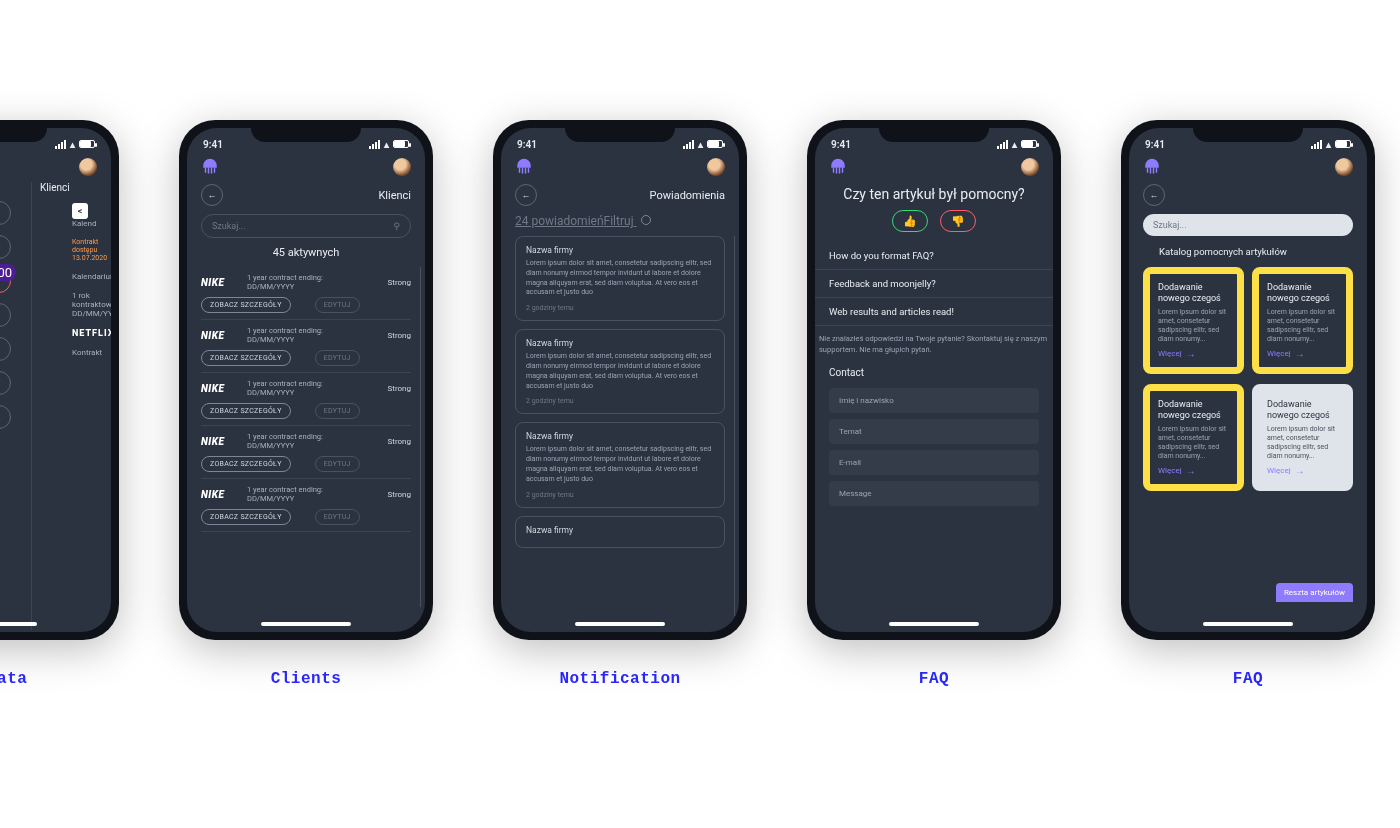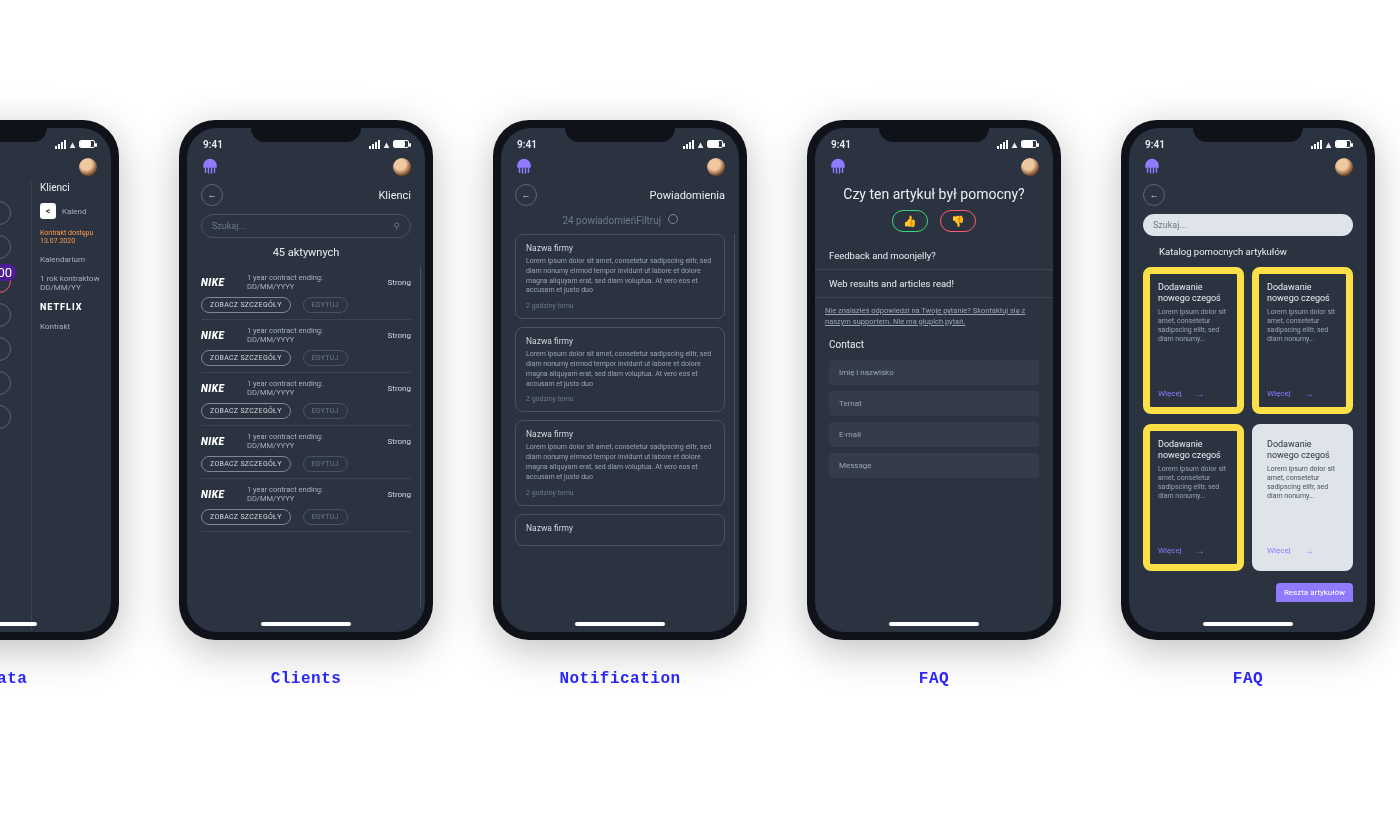--- a/index.html
+++ b/index.html
@@ -142,21 +142,21 @@
   .pill.red { border-color:#ff5a6e; color:#ff9aa6;}
   .badge {
     position:absolute; right:-6px; top:-6px;
     background:#4c1d95;
     color:#fff;
     border-radius:8px;
     font-size:13px;
     padding:1px 4px;
   }
   .side-heading { font-size:10px; color:#e9edf2; margin-bottom:10px;}
-  .side-item { margin-bottom:10px; color:#a7b0bd;}
+  .side-item { margin-bottom:10px; color:#a7b0bd;margin-left:32px;}
   .side-item.accent { color:#ff9a4d; font-size:7px;}
   .cal-icon {
     width:16px;height:16px;background:#fff;border-radius:3px;
     display:inline-flex;align-items:center;justify-content:center;
     color:#2b3340;font-size:9px;font-weight:700;margin-right:4px;
   }
   .netflix { font-weight:800; letter-spacing:1px; color:#fff; font-size:9px;}
   .dots { text-align:center; color:#6d7888; letter-spacing:4px; font-size:8px;}
   .home-indicator {
     position:absolute; bottom:6px; left:50%; transform:translateX(-50%);
@@ -168,31 +168,31 @@
     border-bottom:1px solid #3b4452;
     padding:6px 0;
   }
   .client .line1 { display:flex; align-items:center; }
   .brand {
     font-style:italic; font-weight:900; letter-spacing:.5px;
     color:#fff; width:46px; font-size:10px;
   }
   .contract { color:#a7b0bd; font-size:7.5px; line-height:1.2; flex:1;}
   .strength { color:#cfd6de; font-size:8px;}
-  .btns { display:flex; gap:12px; margin-top:6px;}
+  .btns { display:flex; gap:24px; margin-top:6px;}
   .chip {
     border:1px solid #7c8696; border-radius:10px;
     font-size:7px; padding:3px 8px; color:#cfd6de; letter-spacing:.3px;
   }
   .chip.ghost { color:#6d7888; border-color:#49525f;}
   
   .filter-row {
-    display:flex;justify-content:center;align-items:center;
+    display:flex;justify-content:flex-start;align-items:center;
     padding: 0 14px 8px;
-    color:#6d7888; font-size:10px;
+    color:#6d7888; font-size:12px;text-decoration:underline;
   }
   .radio {
     width:10px;height:10px;border:1px solid #7c8696;border-radius:50%;
     display:inline-block;margin-left:4px;
   }
   .notif {
     border:1px solid #49525f; border-radius:8px;
     padding:8px 10px; margin-bottom:8px;
   }
   .notif .ttl { font-size:8.5px; color:#cfd6de; margin-bottom:4px;}
@@ -205,21 +205,21 @@
     width:36px;height:22px;border-radius:12px;border:1.5px solid;
     display:flex;align-items:center;justify-content:center;font-size:11px;
   }
   .thumb.up { border-color:#37d67a; color:#37d67a;}
   .thumb.down { border-color:#ff5a6e; color:#ff5a6e;}
   .faq-q {
     border-bottom:1px solid #3b4452;
     padding:8px 14px;
     font-size:9.5px;
   }
-  .help-txt { padding:8px 10px; color:#9aa4b2; font-size:7.5px; line-height:1.4;text-decoration:underline;}
+  .help-txt { padding:8px 4px; color:#9aa4b2; font-size:7.5px; line-height:1.4;}
   .contact-h { padding: 4px 14px; font-size:10px;}
   .field {
     background:#343c49;
     margin:6px 14px;
     border-radius:4px;
     padding:8px 10px;
     font-size:8px; color:#9aa4b2;
   }
   
   .cat-h { padding:6px 30px 10px; font-size:9.5px;}
@@ -232,21 +232,21 @@
     border-radius:8px;
     padding:8px;
     display:flex; flex-direction:column; gap:4px;
   }
   .card.sel { background:#dfe4ea; color:#2b3340; border-color:#dfe4ea;}
   .card .t { font-size:9px; line-height:1.2;}
   .card .d { font-size:7px; color:#9aa4b2; line-height:1.3;}
   .card.sel .d { color:#4a5260;}
   .more {
     color:#8e7bff; font-size:8px;
-    display:flex; align-items:center; gap:13px;margin-top:40px;
+    display:flex; align-items:center; gap:4px;
   }
   .more .arr { font-size:10px;}
   .reszta {
     position:absolute; right:14px; bottom:30px;
     background:#8e7bff; color:#fff;
     font-size:8px; padding:5px 8px; border-radius:4px 4px 0 0;
   }
   
   .sig { display:inline-flex; gap:1px; align-items:flex-end;}
   .sig i{ width:2px; background:#fff; display:block;}
@@ -521,20 +521,21 @@
         </div>
         <div class="faq-head">Czy ten artykuł był pomocny?</div>
         <div class="thumbs">
           <div class="thumb up">
             <span>👍</span>
           </div>
           <div class="thumb down">
             <span>👎</span>
           </div>
         </div>
+        <div class="faq-q">How do you format FAQ?</div>
         <div class="faq-q">Feedback and moonjelly?</div>
         <div class="faq-q">Web results and articles read!</div>
         <div class="help-txt">Nie znalazłeś odpowiedzi na Twoje pytanie? Skontaktuj się z naszym supportem. Nie ma głupich pytań.</div>
         <div class="contact-h">Contact</div>
         <div class="field"><span>Imię i nazwisko</span></div>
         <div class="field"><span>Temat</span></div>
         <div class="field"><span>E-mail</span></div>
         <div class="field"><span>Message</span></div>
         <div class="home-indicator"></div>
       </div>

